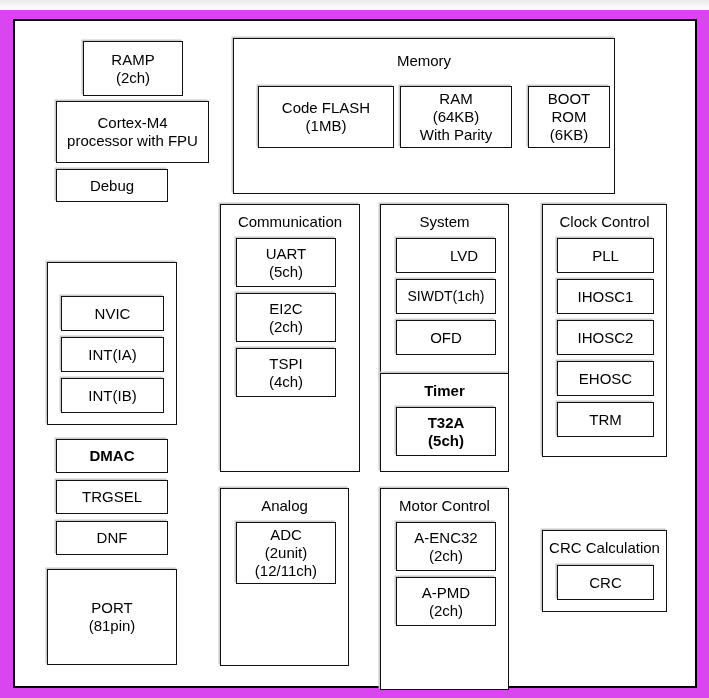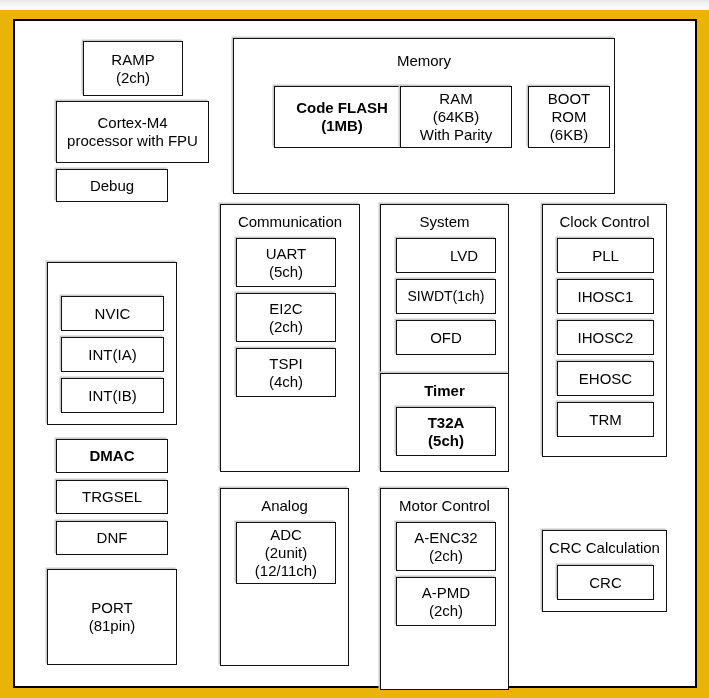--- a/index.html
+++ b/index.html
@@ -9,21 +9,21 @@
     background: #ffffff;
   }
   body {
     font-family: "Liberation Sans", sans-serif;
     color: #000000;
   }
   #canvas {
     position: relative;
     width: 709px;
     height: 698px;
-    background: #eab308;
+    background: #d946ef;
     overflow: hidden;
   }
   
   #top-gradient {
     position: absolute;
     left: 0; top: 0;
     width: 709px;
     height: 10px;
     background: linear-gradient(to bottom, #e9e9e9 0%, #f7f7f7 55%, #ffffff 100%);
   }
@@ -93,21 +93,21 @@
       <span class="lbl fs15">processor with FPU</span>
     </div>
 
     <div class="box" style="left:41px; top:148px; width:112px; height:33px;">
       <span class="lbl fs15">Debug</span>
     </div>
 
     <div class="group" style="left:218px; top:17px; width:382px; height:156px;">
       <div class="group-title fs15" style="top:14px;">Memory</div>
 
-      <div class="box" style="left:40px; top:47px; width:136px; height:62px; box-shadow:-1.5px -1.5px 0 0 #c9c9c9;font-weight:bold;">
+      <div class="box" style="left:24px; top:47px; width:136px; height:62px; box-shadow:-1.5px -1.5px 0 0 #c9c9c9;">
         <span class="lbl fs15">Code FLASH</span>
         <span class="lbl fs15">(1MB)</span>
       </div>
 
       <div class="box" style="left:166px; top:47px; width:112px; height:62px;">
         <span class="lbl fs15">RAM</span>
         <span class="lbl fs15">(64KB)</span>
         <span class="lbl fs15">With Parity</span>
       </div>
 

